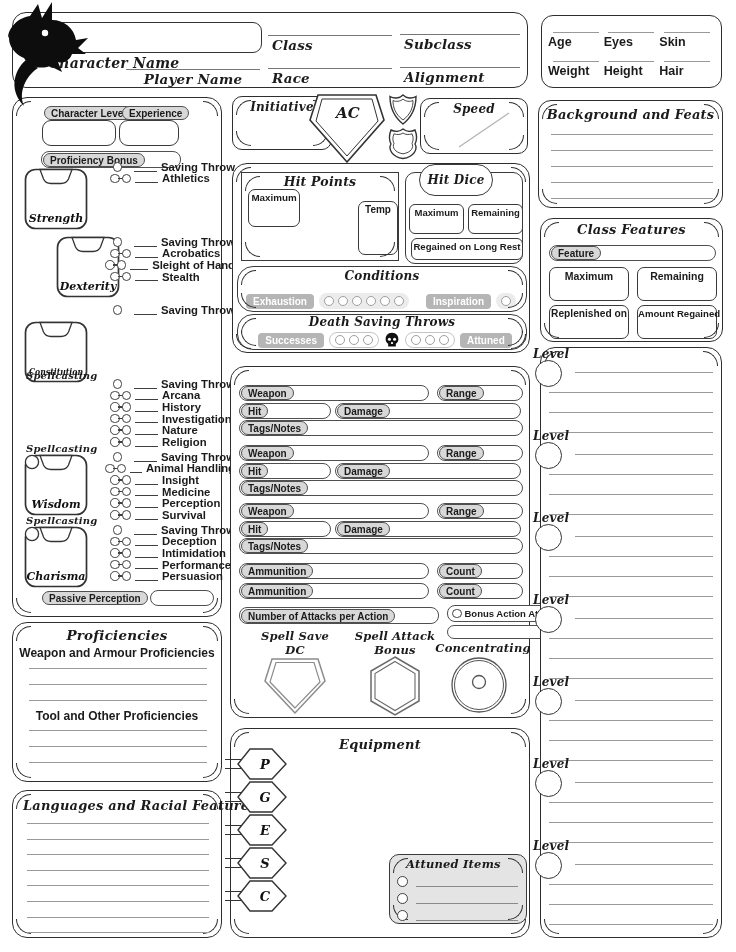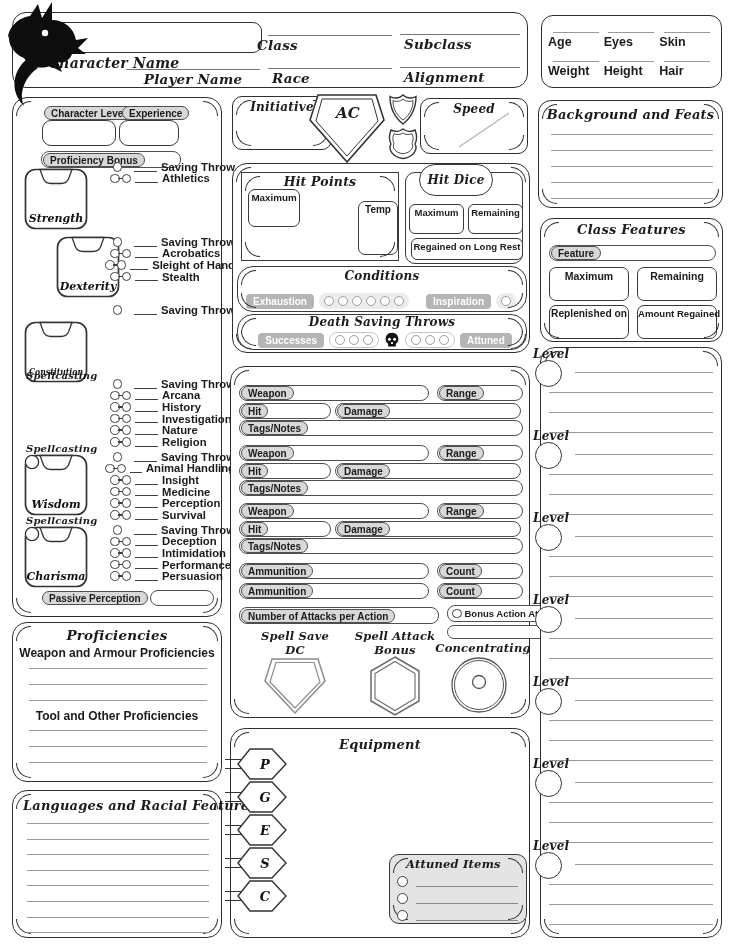--- a/index.html
+++ b/index.html
@@ -61,21 +61,21 @@
     </svg>
   </div>
 
   <div class="abs" id="char-name-field" style="left:44px;top:22px;width:218px;height:31px;border:1.4px solid #333;border-radius:9px;box-sizing:border-box"></div>
   <div class="abs script" style="left:48px;top:55px;font-size:14px">Character Name</div>
 
   <div class="rule hdr-rule abs" style="left:126px;top:62px;width:134px"></div>
   <div class="abs script" style="left:126px;top:71px;width:134px;text-align:center;font-size:13.5px">Player Name</div>
 
   <div class="rule hdr-rule abs" style="left:268px;top:28px;width:124px"></div>
-  <div class="abs script" style="left:257px;top:37px;font-size:13.5px">Class</div>
+  <div class="abs script" style="left:272px;top:37px;font-size:13.5px">Class</div>
   <div class="rule hdr-rule abs" style="left:268px;top:61px;width:124px"></div>
   <div class="abs script" style="left:272px;top:70px;font-size:13.5px">Race</div>
 
   <div class="rule hdr-rule abs" style="left:400px;top:27px;width:120px"></div>
   <div class="abs script" style="left:404px;top:36px;font-size:13.5px">Subclass</div>
   <div class="rule hdr-rule abs" style="left:400px;top:60px;width:120px"></div>
   <div class="abs script" style="left:404px;top:69px;font-size:13.5px">Alignment</div>
 
   <div class="box" id="vitals-box" style="left:541px;top:15px;width:181px;height:73px;border-radius:12px">
     <div class="vgrid" id="vitals-grid">

